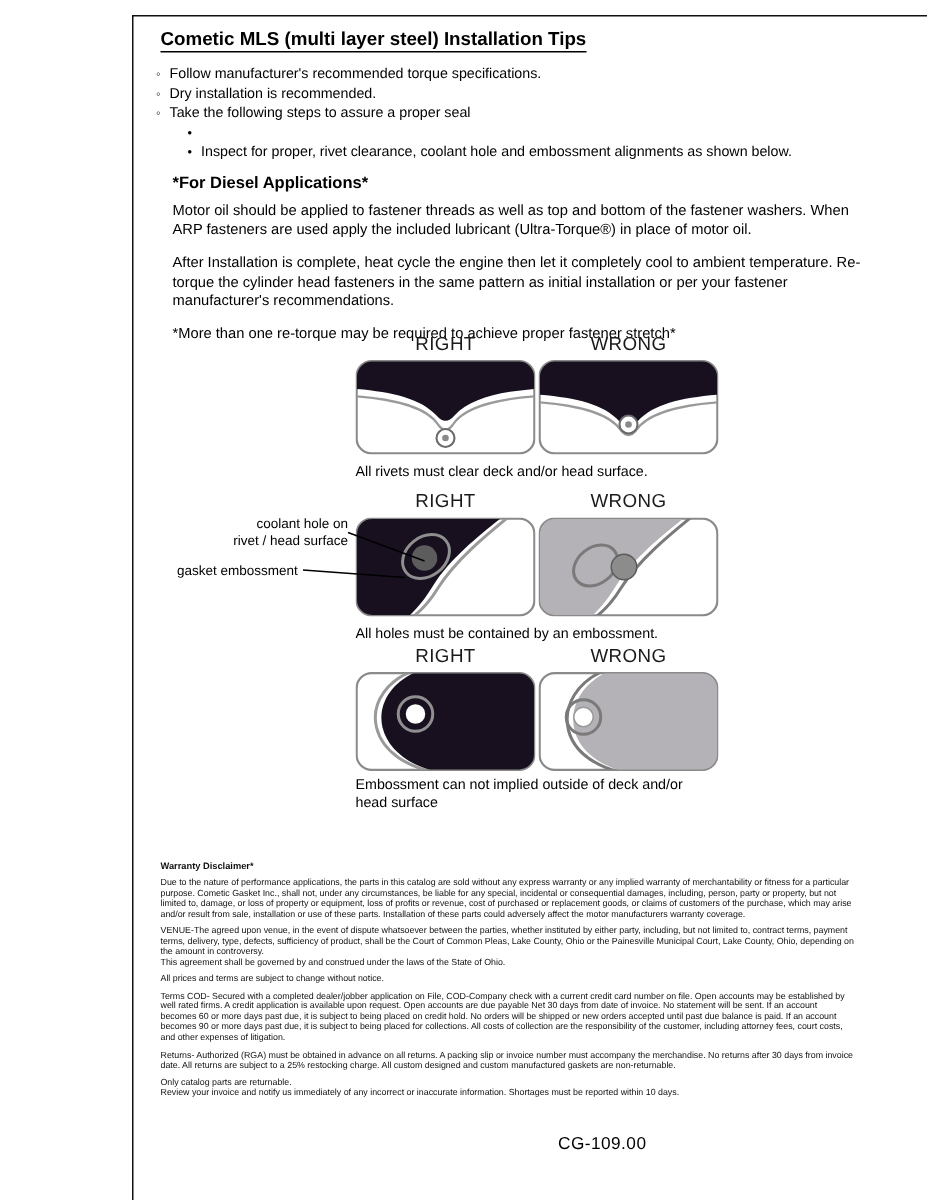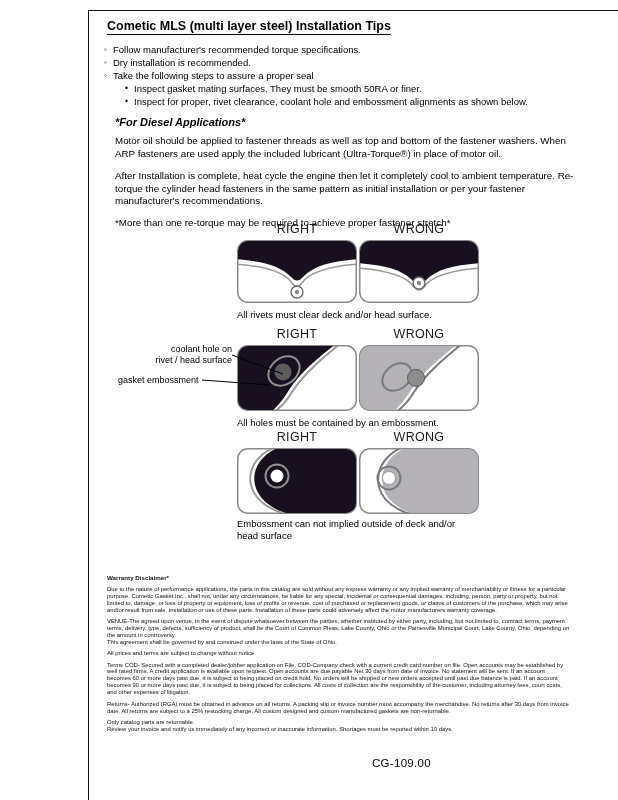--- a/index.html
+++ b/index.html
@@ -11,21 +11,21 @@
 
   .title { position:absolute; left:107px; top:19px; font-size:12.5px; font-weight:bold; }
   .title .ul { display:inline-block; border-bottom:1.5px solid #000; padding-bottom:1px;text-align:right; }
 
   .bullets { position:absolute; left:104px; top:43px; font-size:9.5px; line-height:13px; }
   .b-row { display:flex; }
   .b-marker { width:9px; font-size:8.5px; flex:0 0 9px; }
   .sub { margin-left:21px; }
 
   .diesel { position:absolute; left:115px; top:116px; width:462px; font-size:9.8px; line-height:12.4px; }
-  .diesel .dh { font-size:11px; font-weight:bold; margin-bottom:7px;font-style:italic; }
+  .diesel .dh { font-size:11px; font-weight:bold; margin-bottom:7px; }
   .diesel p { margin-bottom:10px; }
 
   .diag-row { position:absolute; left:237px; display:flex; gap:2px; }
   .diag-col { width:120px; display:flex; flex-direction:column; align-items:center; }
   .diag-header { font-size:12.5px; color:#1a1a1a; margin-bottom:4px; letter-spacing:.3px; }
   .diag-caption { position:absolute; left:237px; font-size:9.5px; }
   .cap3 { width:220px; line-height:11.5px; }
 
   .ann { position:absolute; font-size:9px; line-height:11px; }
   .ann1 { left:126px; top:344px; width:106px; text-align:right; white-space:pre-line; }
@@ -56,21 +56,20 @@
     <div class="b-row">
       <span class="b-marker">◦</span>
       <span>Dry installation is recommended.</span>
     </div>
     <div class="b-row">
       <span class="b-marker">◦</span>
       <span>Take the following steps to assure a proper seal</span>
     </div>
     <div class="b-row sub">
       <span class="b-marker">•</span>
-      <span>Inspect gasket mating surfaces.  They must be smooth 50RA or finer.</span>
     </div>
     <div class="b-row sub">
       <span class="b-marker">•</span>
       <span>Inspect for proper, rivet clearance, coolant hole and embossment alignments as shown below.</span>
     </div>
   </div>
 
   <div class="diesel">
     <div class="dh">*For Diesel Applications*</div>
     <p>Motor oil should be applied to fastener threads as well as top and bottom of the fastener washers. When ARP fasteners are used apply the included lubricant (Ultra-Torque®) in place of motor oil.</p>

